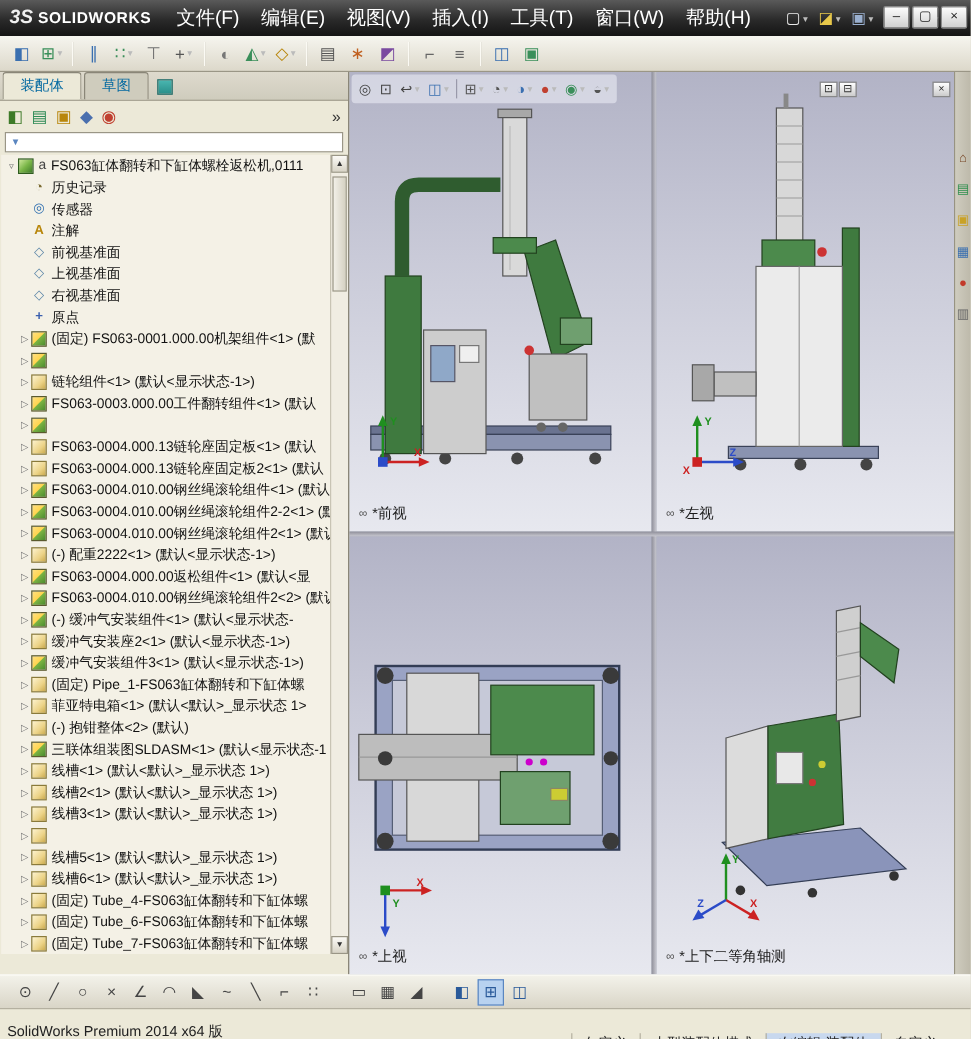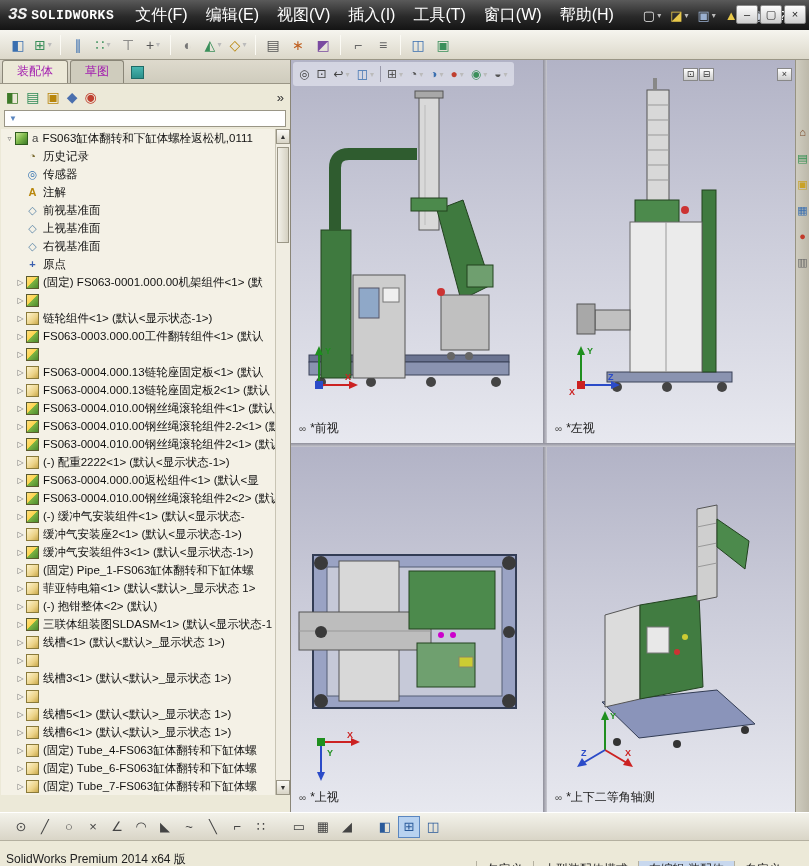--- a/index.html
+++ b/index.html
@@ -2,41 +2,41 @@
 <html><head>
 <meta charset="utf-8">
 <style>
 *{box-sizing:border-box;margin:0;padding:0;}
 html,body{width:809px;height:866px;}
 body{font-family:"Liberation Sans","DejaVu Sans",sans-serif;background:#d4d0c8;overflow:hidden;}
 .app{position:relative;width:809px;height:866px;background:#ece9d8;}
 
 
 .titlebar{position:absolute;top:0;left:0;right:0;height:30px;background:linear-gradient(#5a5a5a,#2a2a2a 55%,#141414);display:flex;align-items:center;color:#fff;z-index:30;}
-.logo{display:flex;align-items:baseline;gap:4px;padding:0 12px 0 8px;font-family:Liberation Mono, monospace;}
+.logo{display:flex;align-items:baseline;gap:4px;padding:0 12px 0 8px;}
 .logo-mark{font-style:italic;font-weight:bold;font-size:16px;color:#f0f0f0;}
 .logo-text{font-weight:bold;font-size:13px;letter-spacing:.5px;}
 .menu-bar{display:flex;align-items:center;height:100%;}
 .menu-item{padding:4px 9px;font-size:16px;color:#fff;cursor:default;}
 .quick-toolbar{display:flex;align-items:center;margin-left:16px;gap:1px;}
 .qbtn{display:flex;align-items:center;height:22px;padding:0 4px;}
 .qbtn .g{font-size:13px;}
 .dd{font-size:8px;color:#bbb;margin-left:2px;}
 .window-controls{position:absolute;right:3px;top:5px;display:flex;gap:2px;}
 .wbtn{width:22px;height:19px;background:linear-gradient(#fdfdfd,#cfcfcf);border:1px solid #8a8a8a;border-radius:2px;color:#222;font-size:11px;line-height:16px;text-align:center;}
 
 
 .toolbar{position:absolute;top:30px;left:0;right:0;height:30px;background:linear-gradient(#f6f5ef,#dcd8ca);border-bottom:1px solid #9a9686;display:flex;align-items:center;padding:0 6px;gap:1px;z-index:20;}
 .tbtn{display:flex;align-items:center;justify-content:center;min-width:24px;height:24px;font-size:14px;}
 .tsep{width:1px;height:20px;background:#b0ac9c;border-right:1px solid #fbfaf4;margin:0 4px;}
 
 
 .left-panel{position:absolute;left:0;top:60px;width:291px;height:752px;background:#ece9d8;border-right:1px solid #8a8678;z-index:10;}
 .panel-tabs{height:24px;display:flex;align-items:flex-end;background:linear-gradient(#dedacd,#cfccbd);padding:2px 2px 0;gap:2px;border-bottom:1px solid #9a9686;}
-.ptab{font-size:12px;padding:2px 14px 3px;border:1px solid #8a8678;border-bottom:none;border-radius:3px 3px 0 0;background:#cfccbd;color:#a21caf;}
+.ptab{font-size:12px;padding:2px 14px 3px;border:1px solid #8a8678;border-bottom:none;border-radius:3px 3px 0 0;background:#cfccbd;color:#0369a1;}
 .ptab.active{background:#ece9d8;}
 .tab-swatch{width:13px;height:13px;background:linear-gradient(#49b6b0,#2a8f8a);border:1px solid #1e6a66;margin:0 0 4px 5px;}
 .fm-header{height:26px;display:flex;align-items:center;padding:0 6px;}
 .fm-icons{display:flex;align-items:center;gap:7px;}
 .fm-btn{display:flex;align-items:center;font-size:14px;}
 .fm-chevron{margin-left:auto;font-size:13px;color:#333;}
 .filter-bar{height:17px;margin:0 4px 2px;background:#fff;border:1px solid #9a9686;display:flex;align-items:center;padding:0 4px;gap:4px;}
 .funnel{color:#5a86c0;font-size:8px;}
 .filter-input{flex:1;height:100%;}
 .tree{position:absolute;left:1px;top:69px;width:275px;height:666px;background:#f4f1e6;overflow:hidden;}
@@ -374,20 +374,21 @@
           <span class="lbl">三联体组装图SLDASM&lt;1&gt; (默认&lt;显示状态-1</span>
         </div>
         <div class="trow child">
           <span class="exp">▷</span>
           <span class="ti box-part"></span>
           <span class="lbl">线槽&lt;1&gt; (默认&lt;默认&gt;_显示状态 1&gt;)</span>
         </div>
         <div class="trow child">
           <span class="exp">▷</span>
           <span class="ti box-part"></span>
+          <span class="lbl">线槽2&lt;1&gt; (默认&lt;默认&gt;_显示状态 1&gt;)</span>
         </div>
         <div class="trow child">
           <span class="exp">▷</span>
           <span class="ti box-part"></span>
           <span class="lbl">线槽3&lt;1&gt; (默认&lt;默认&gt;_显示状态 1&gt;)</span>
         </div>
         <div class="trow child">
           <span class="exp">▷</span>
           <span class="ti box-part"></span>
         </div>

